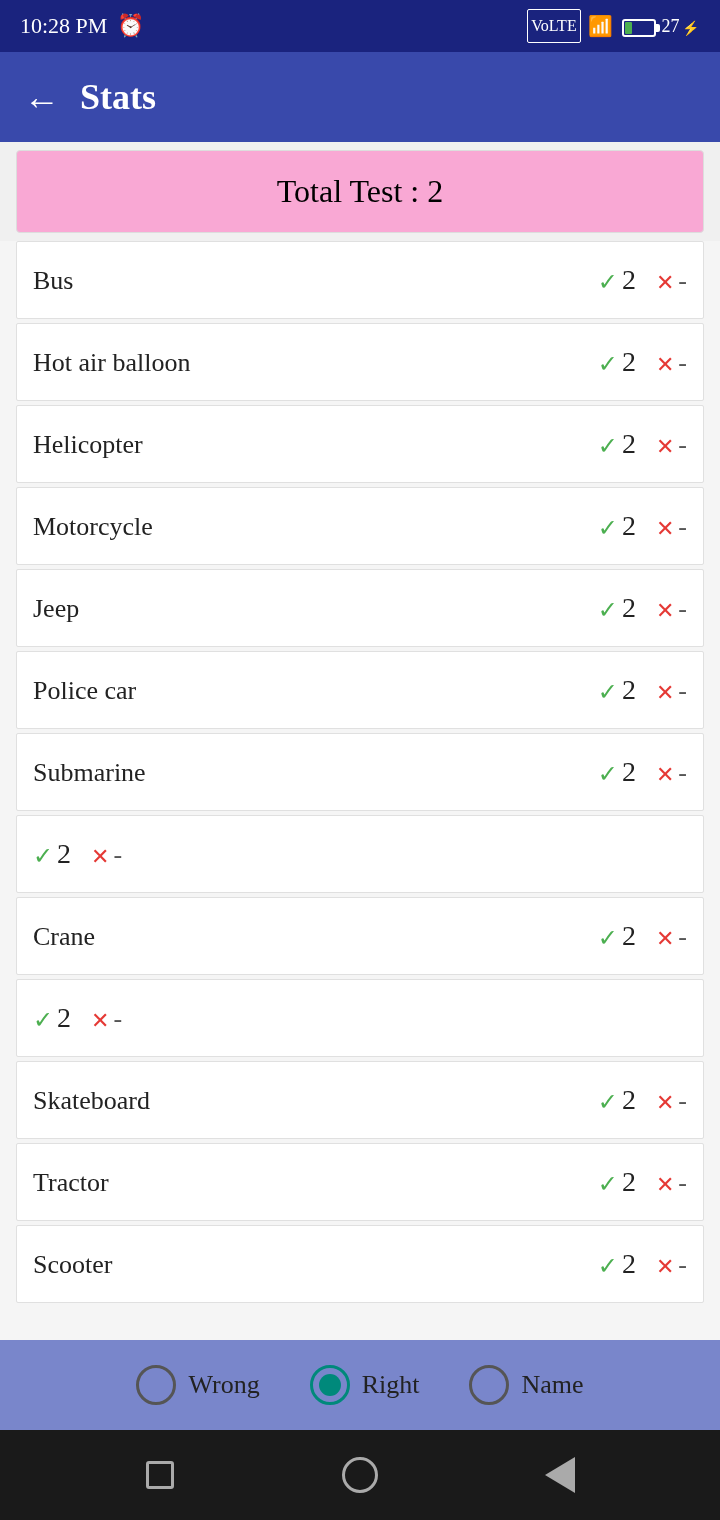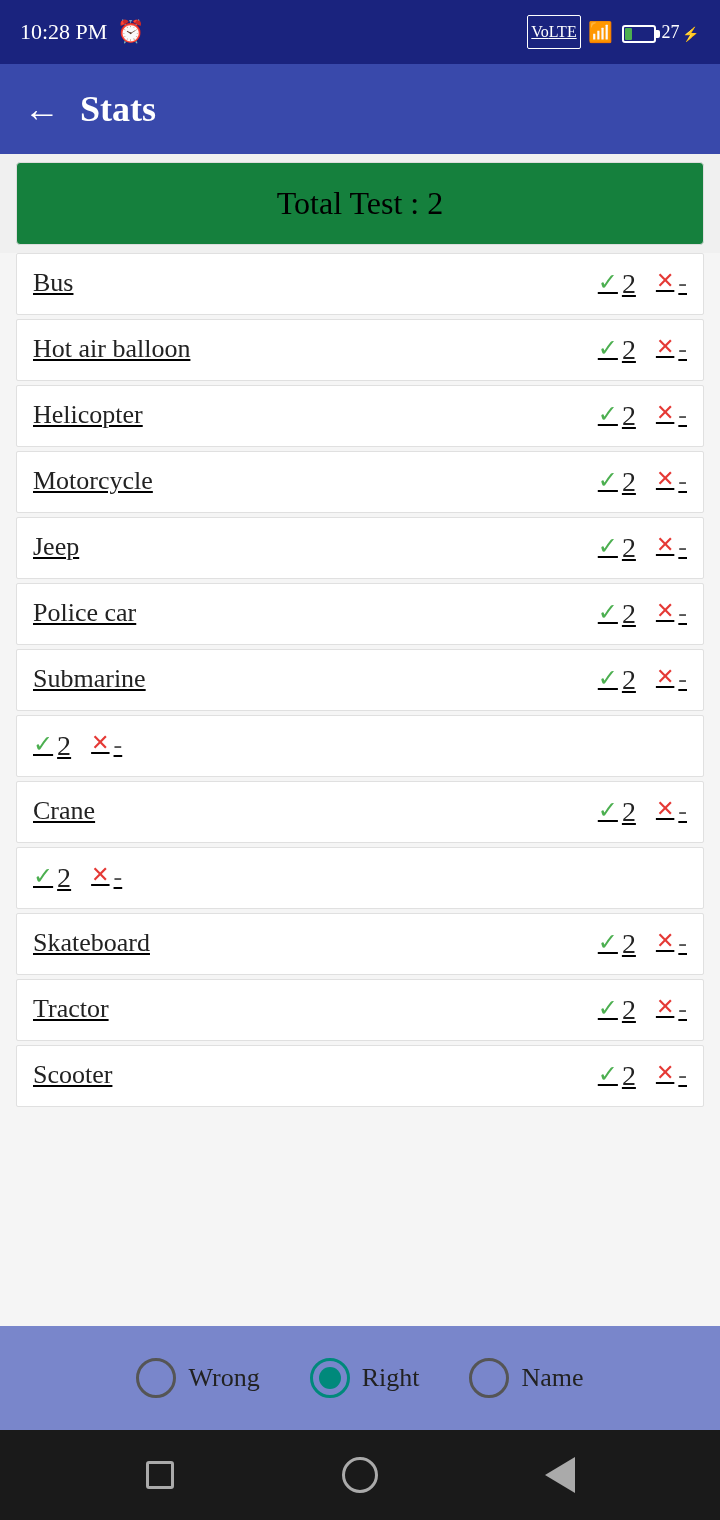--- a/index.html
+++ b/index.html
@@ -10,21 +10,21 @@
       font-family: 'Georgia', serif;
       background: #f0f0f0;
       display: flex;
       flex-direction: column;
     }
 
     
     .status-bar {
       background: #1a237e;
       color: white;
-      height: 64px;
+      height: 52px;
       display: flex;
       align-items: center;
       justify-content: space-between;
       padding: 0 20px;
       font-size: 22px;
       font-weight: 500;
     }
     .status-bar-left { display: flex; align-items: center; gap: 10px; }
     .status-bar-right { display: flex; align-items: center; gap: 8px; font-size: 20px; }
     .battery-icon {
@@ -58,47 +58,46 @@
       cursor: pointer;
       font-style: normal;
     }
     .app-bar-title {
       font-size: 36px;
       font-weight: bold;
     }
 
     
     .total-test-banner {
-      background: #15803d;
+      background: #f9a8d4;
       margin: 8px 16px;
       border-radius: 4px;
       padding: 22px;
       text-align: center;
       font-size: 32px;
       font-weight: 500;
       border: 1px solid #ddd;
     }
 
     
     .stats-list {
       flex: 1;
       overflow-y: auto;
       background: #f5f5f5;
       padding: 0 16px;
     }
 
     .stats-row {
       background: white;
       display: flex;
-      align-items: flex-start;
-      padding: 14px 16px;
+      align-items: flex-end;
+      padding: 22px 16px;
       margin-bottom: 4px;
       border-radius: 2px;
       border: 1px solid #e0e0e0;
-      text-decoration: underline;
     }
 
     .stats-row-name {
       flex: 1;
       font-size: 26px;
       color: #222;
     }
 
     .stats-check {
       color: #4caf50;
@@ -120,21 +119,21 @@
     }
 
     .stats-dash {
       font-size: 26px;
       color: #555;
     }
 
     
     .bottom-bar {
       background: #7986cb;
-      height: 104px;
+      height: 90px;
       display: flex;
       align-items: center;
       justify-content: center;
       gap: 50px;
     }
 
     .radio-option {
       display: flex;
       align-items: center;
       gap: 12px;
@@ -211,21 +210,21 @@
   </style>
 </head>
 <body>
 
 <div class="status-bar">
   <div class="status-bar-left">
     <span>10:28 PM</span>
     <span>⏰</span>
   </div>
   <div class="status-bar-right">
-    <span style="font-size:16px;border:1px solid white;padding:7px 3px;border-radius:2px;text-decoration:underline;">Vo<br style="display:none">LTE</span>
+    <span style="font-size:16px;border:1px solid white;padding:7px 3px;border-radius:2px;">Vo<br style="display:none">LTE</span>
     <span>📶</span>
     <div class="battery-icon">
       <div class="battery-box">
         <div class="battery-fill"></div>
       </div>
       <span style="font-size:18px;margin-left:4px;">27</span>
       <span class="bolt">⚡</span>
     </div>
   </div>
 </div>

